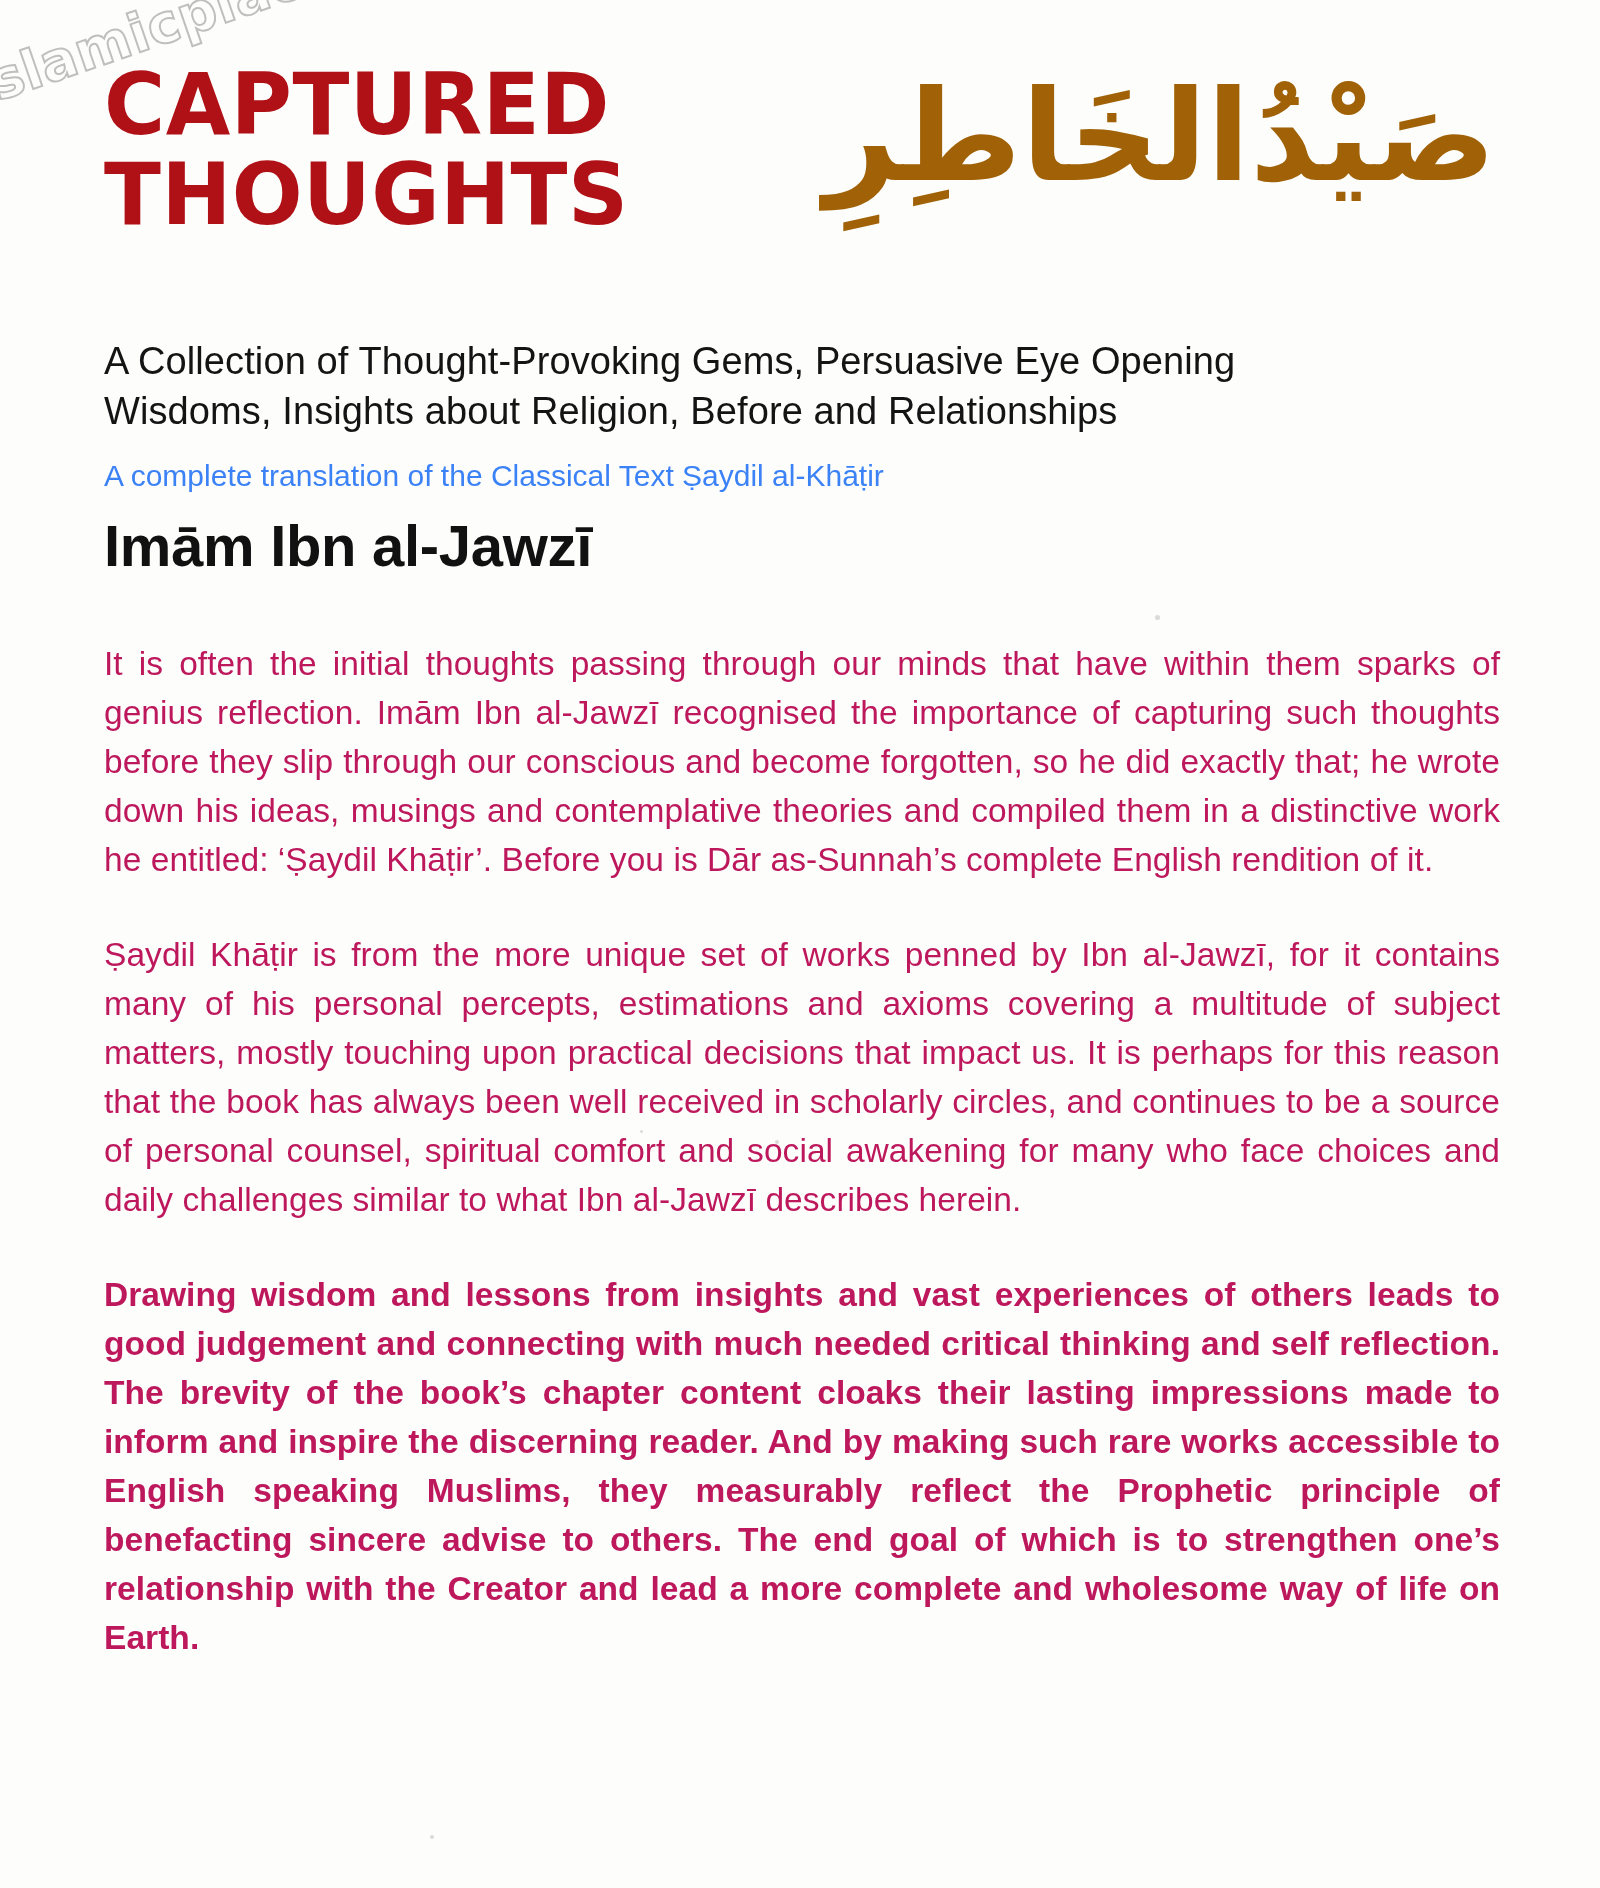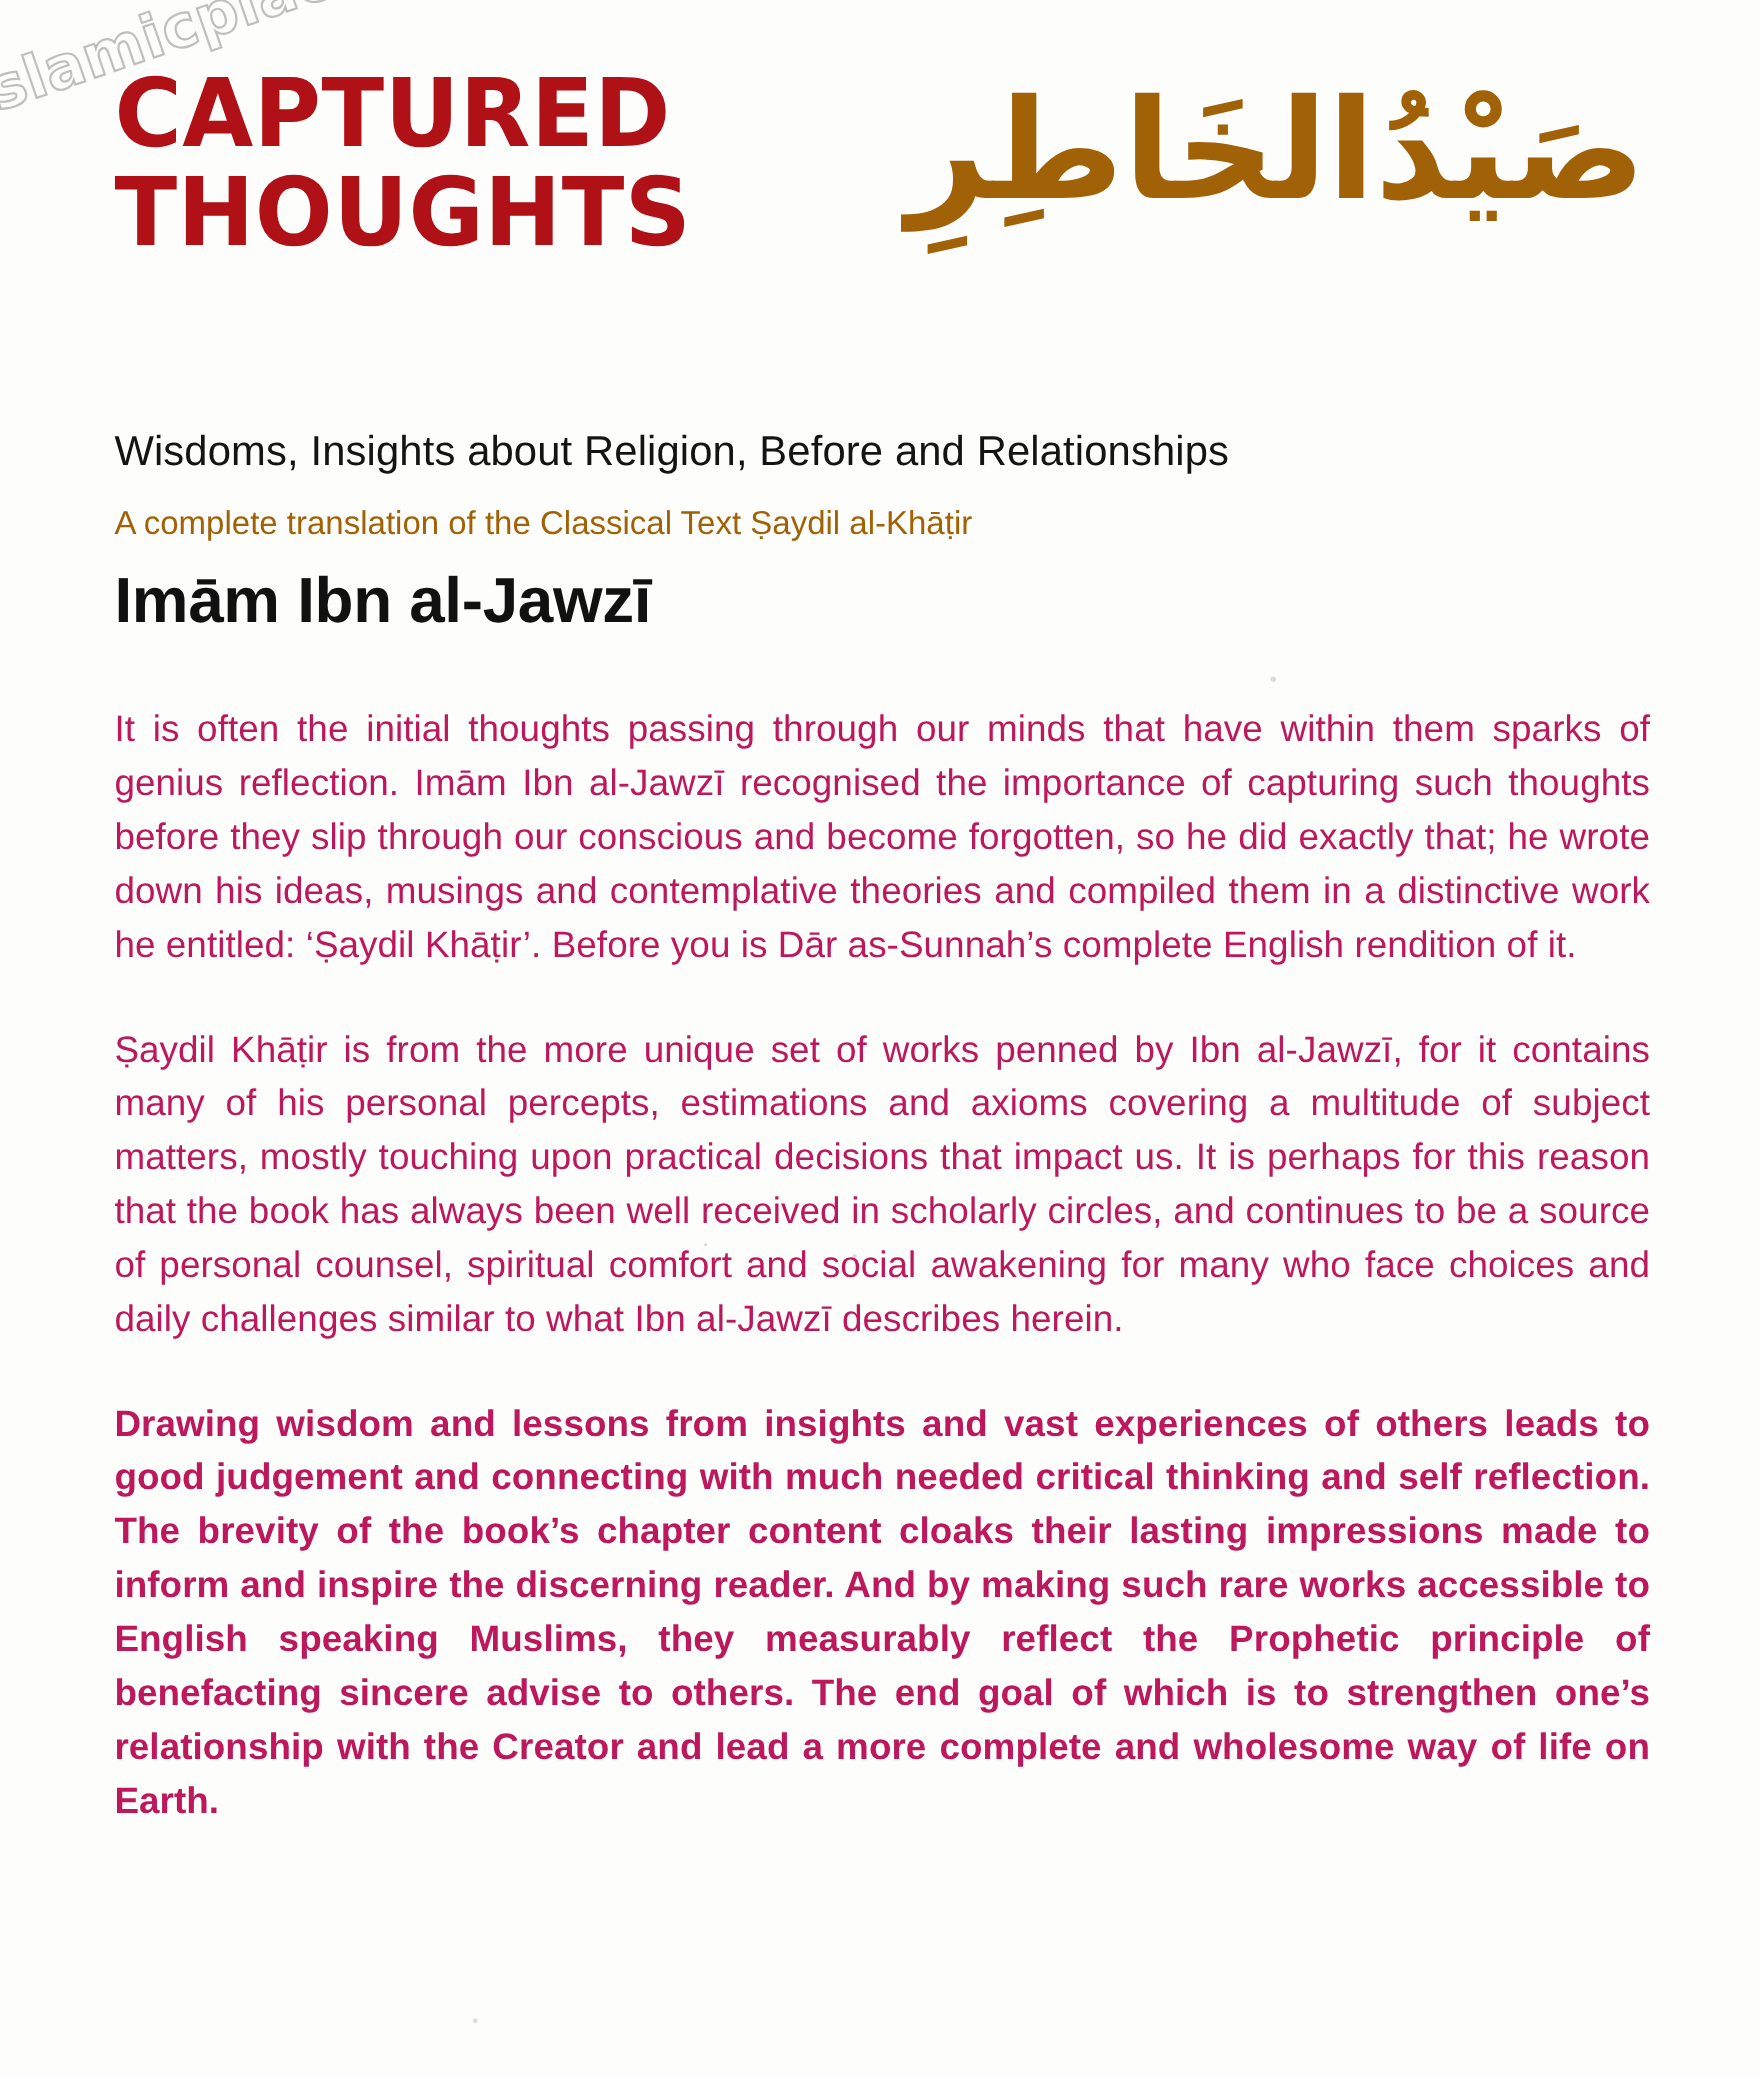--- a/index.html
+++ b/index.html
@@ -101,21 +101,21 @@
     line-height: 1.32;
     color: #141414;
     margin: 0;
     letter-spacing: 0.1px;
   }
 
   .translation-line {
     font-family: "Liberation Sans", sans-serif;
     font-size: 30px;
     line-height: 1.3;
-    color: #a16207;
+    color: #3b82f6;
     margin: 20px 0 0 0;
   }
 
   .author {
     font-family: "Liberation Sans", sans-serif;
     font-weight: 700;
     font-size: 58px;
     line-height: 1.2;
     color: #111111;
     margin: 16px 0 0 0;
@@ -161,21 +161,21 @@
   <div class="header">
     <div class="title-block">
       <div class="main-title-line">CAPTURED</div>
       <div class="main-title-line second">THOUGHTS</div>
     </div>
     <div class="arabic-title">صَيْدُالخَاطِرِ</div>
   </div>
 
   <div class="subtitle-block">
     <div class="subtitle">
-      <br>
+      <span>A Collection of Thought-Provoking Gems, Persuasive Eye Opening</span><br>
       <span>Wisdoms, Insights about Religion, Before and Relationships</span>
     </div>
     <div class="translation-line">A complete translation of the Classical Text Ṣaydil al-Khāṭir</div>
     <div class="author">Imām Ibn al-Jawzī</div>
   </div>
 
   <div class="body-block">
     <p class="body-paragraph">It is often the initial thoughts passing through our minds that have within them sparks of genius reflection. Imām Ibn al-Jawzī recognised the importance of capturing such thoughts before they slip through our conscious and become forgotten, so he did exactly that; he wrote down his ideas, musings and contemplative theories and compiled them in a distinctive work he entitled: ‘Ṣaydil Khāṭir’. Before you is Dār as-Sunnah’s complete English rendition of it.</p>
     <p class="body-paragraph">Ṣaydil Khāṭir is from the more unique set of works penned by Ibn al-Jawzī, for it contains many of his personal percepts, estimations and axioms covering a multitude of subject matters, mostly touching upon practical decisions that impact us. It is perhaps for this reason that the book has always been well received in scholarly circles, and continues to be a source of personal counsel, spiritual comfort and social awakening for many who face choices and daily challenges similar to what Ibn al-Jawzī describes herein.</p>
     <p class="body-paragraph">Drawing wisdom and lessons from insights and vast experiences of others leads to good judgement and connecting with much needed critical thinking and self reflection. The brevity of the book’s chapter content cloaks their lasting impressions made to inform and inspire the discerning reader. And by making such rare works accessible to English speaking Muslims, they measurably reflect the Prophetic principle of benefacting sincere advise to others. The end goal of which is to strengthen one’s relationship with the Creator and lead a more complete and wholesome way of life on Earth.</p>

